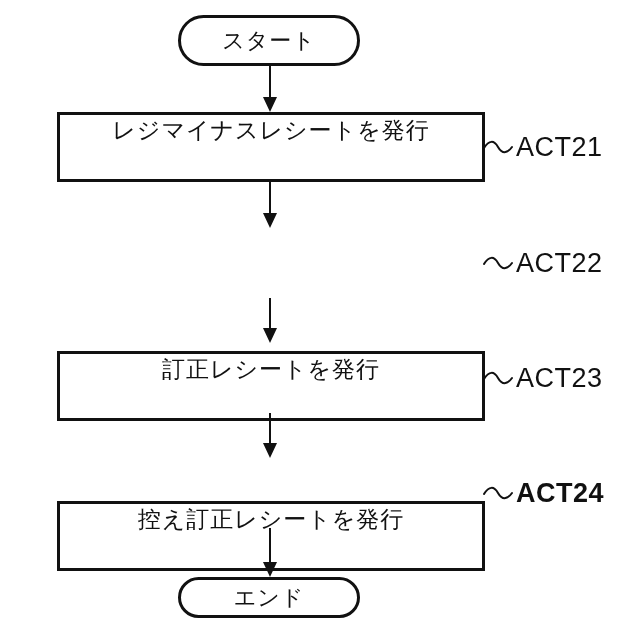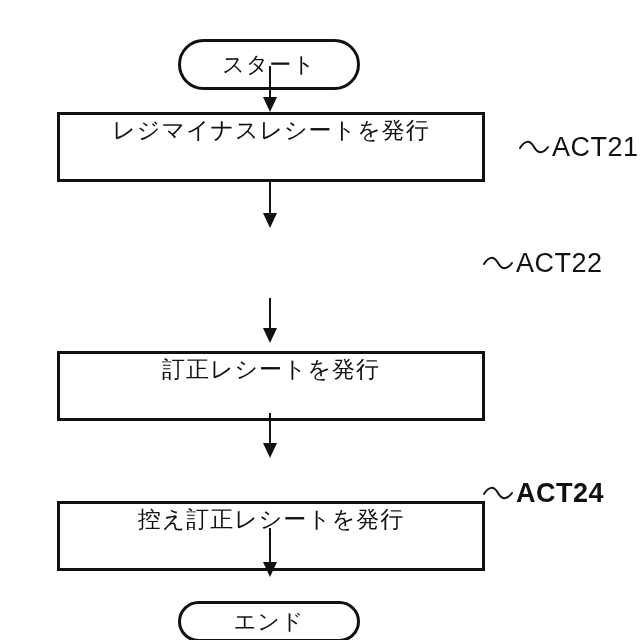--- a/index.html
+++ b/index.html
@@ -22,21 +22,20 @@
     border: 3px solid #111111;
     border-radius: 28px;
     background: #ffffff;
     display: flex;
     align-items: center;
     justify-content: center;
     font-size: 22px;
     color: #111111;
     box-sizing: border-box;
     letter-spacing: 1px;
-    margin-top: 24px;
   }
   .terminal.start { top: 15px; height: 51px; }
   .terminal.end   { top: 577px; height: 41px; }
 
   .process-box {
     position: absolute;
     left: 57px;
     width: 428px;
     height: 70px;
     border: 3px solid #111111;
@@ -87,21 +86,21 @@
   .a5 .shaft { height: 35px; } .a5 .head { top: 34px; }
 
   .act-label {
     position: absolute;
     left: 483px;
     height: 34px;
     display: flex;
     align-items: center;
     gap: 3px;
   }
-  .l1 { top: 130px; padding-left: 36px; }
+  .l1 { top: 130px; }
   .l2 { top: 246px; }
   .l3 { top: 361px; }
   .l4 { top: 476px; font-weight: bold; }
   .act-label .tilde-icon svg { display: block; }
   .act-text {
     font-size: 27px;
     color: #111111;
     letter-spacing: 0.5px;
     white-space: nowrap;
   }
@@ -147,20 +146,28 @@
   </div>
 
   <div class="arrow a3">
     <div class="shaft"></div>
     <div class="head"></div>
   </div>
 
   <div class="process-box box-3">
     <span>訂正レシートを発行</span>
   </div>
+  <div class="act-label l3">
+    <span class="tilde-icon">
+      <svg width="30" height="16" viewBox="0 0 30 16">
+          <path d="M1,9 C6,1 11,1 15,8 C19,15 24,15 29,8" stroke="#111111" stroke-width="2" fill="none" stroke-linecap="round"></path>
+        </svg>
+    </span>
+    <span class="act-text">ACT23</span>
+  </div>
 
   <div class="arrow a4">
     <div class="shaft"></div>
     <div class="head"></div>
   </div>
 
   <div class="process-box box-4">
     <span>控え訂正レシートを発行</span>
   </div>
   <div class="act-label l4">

